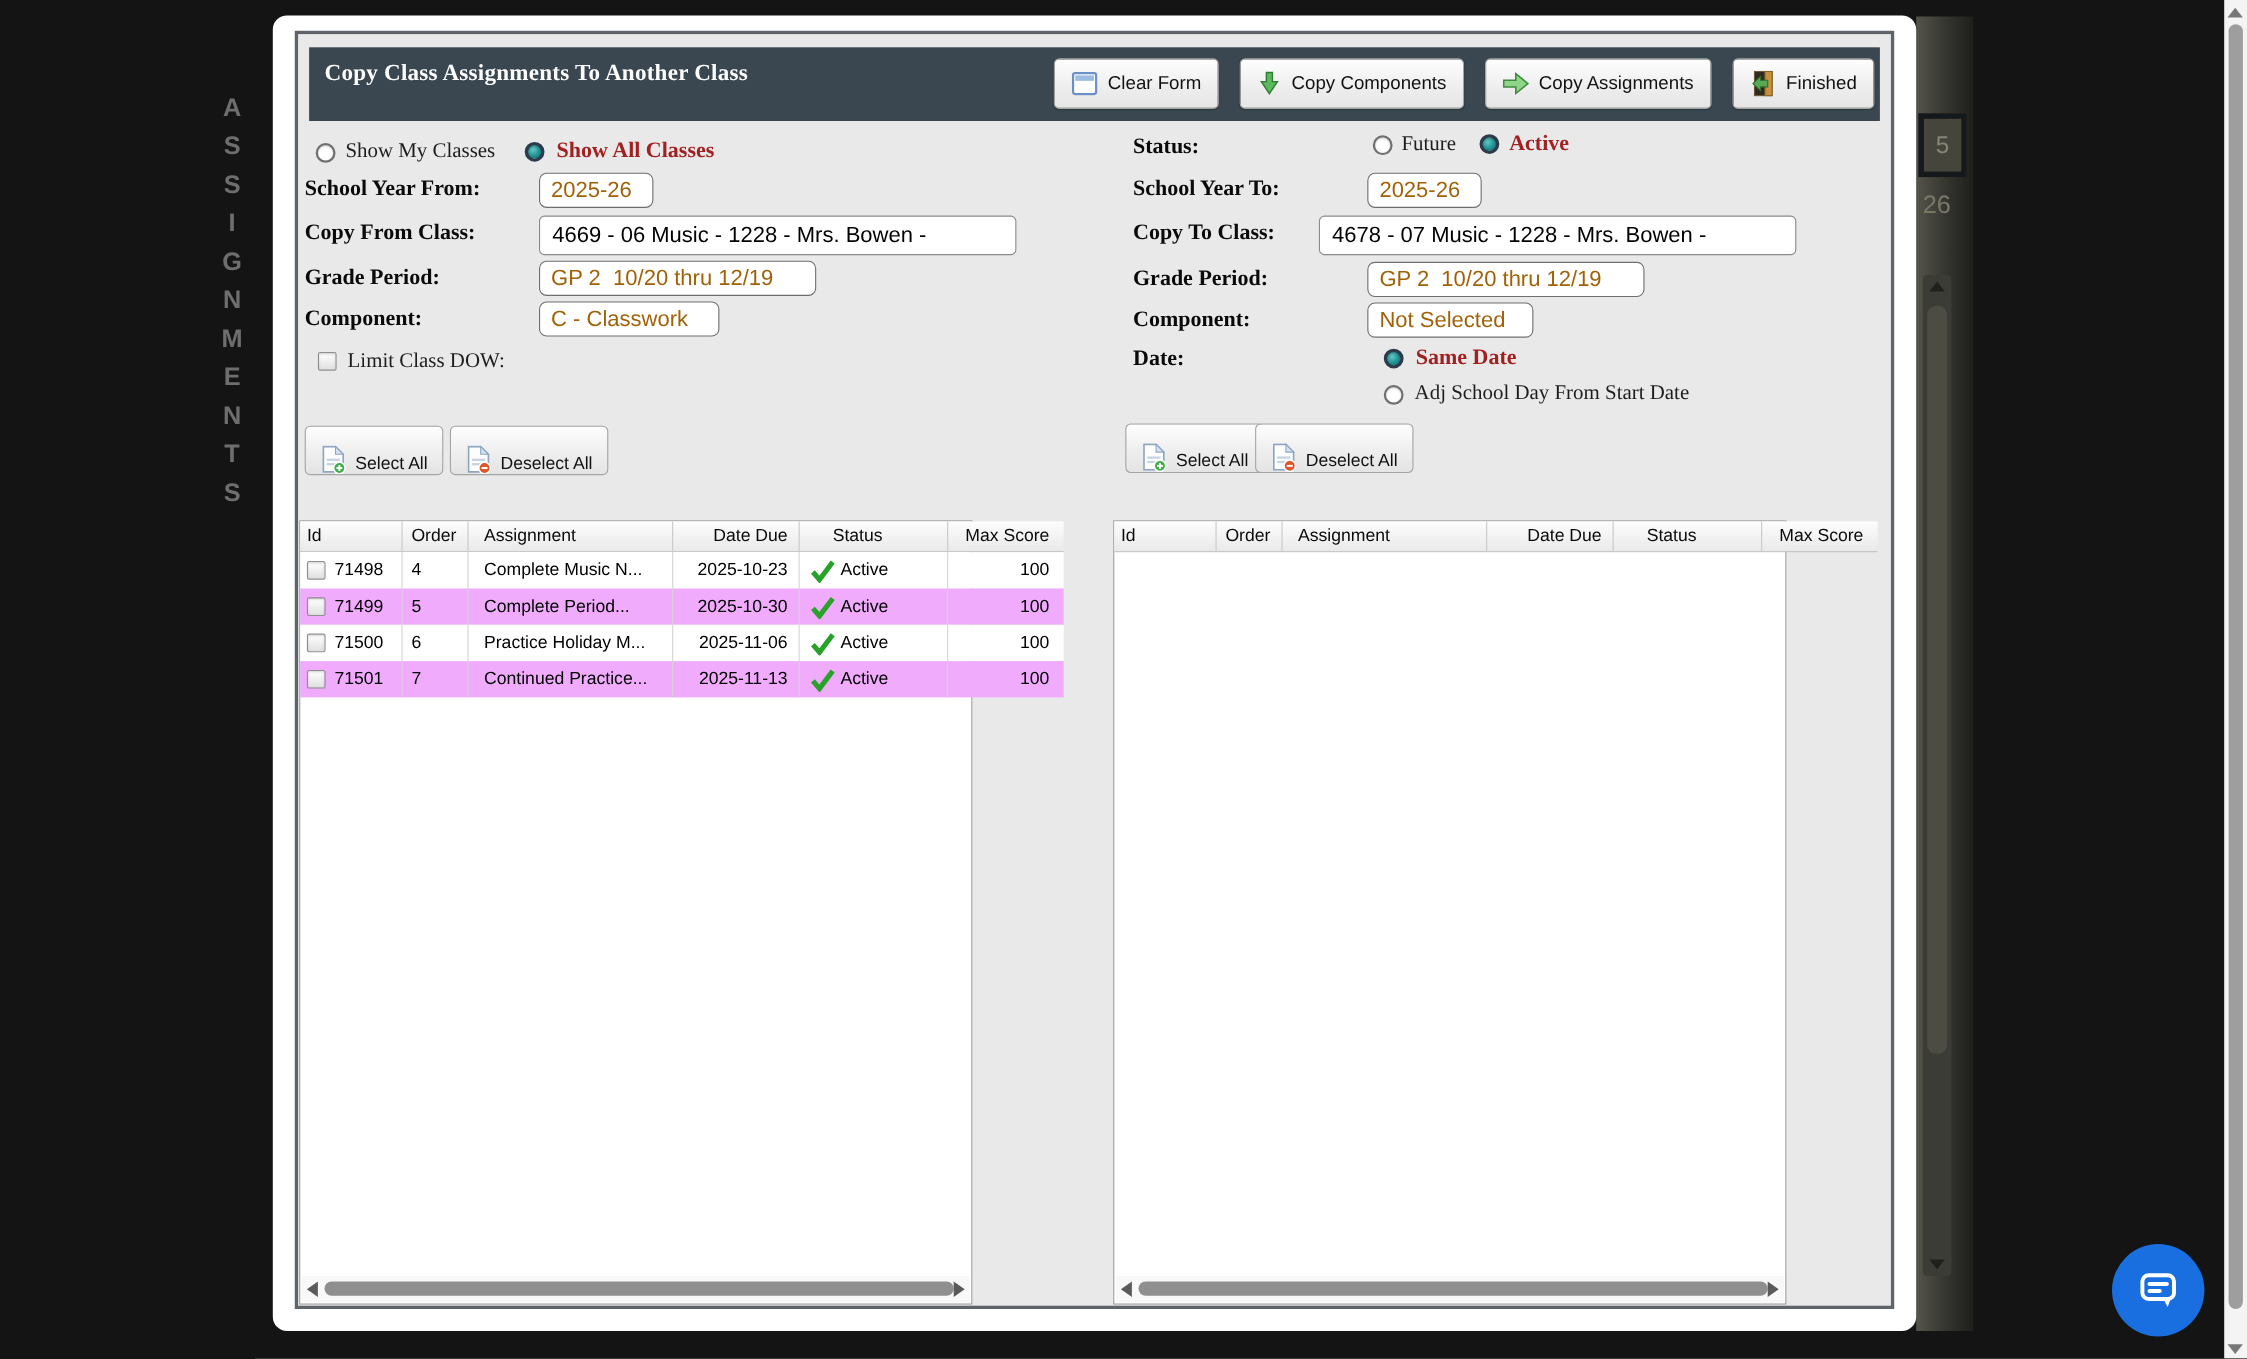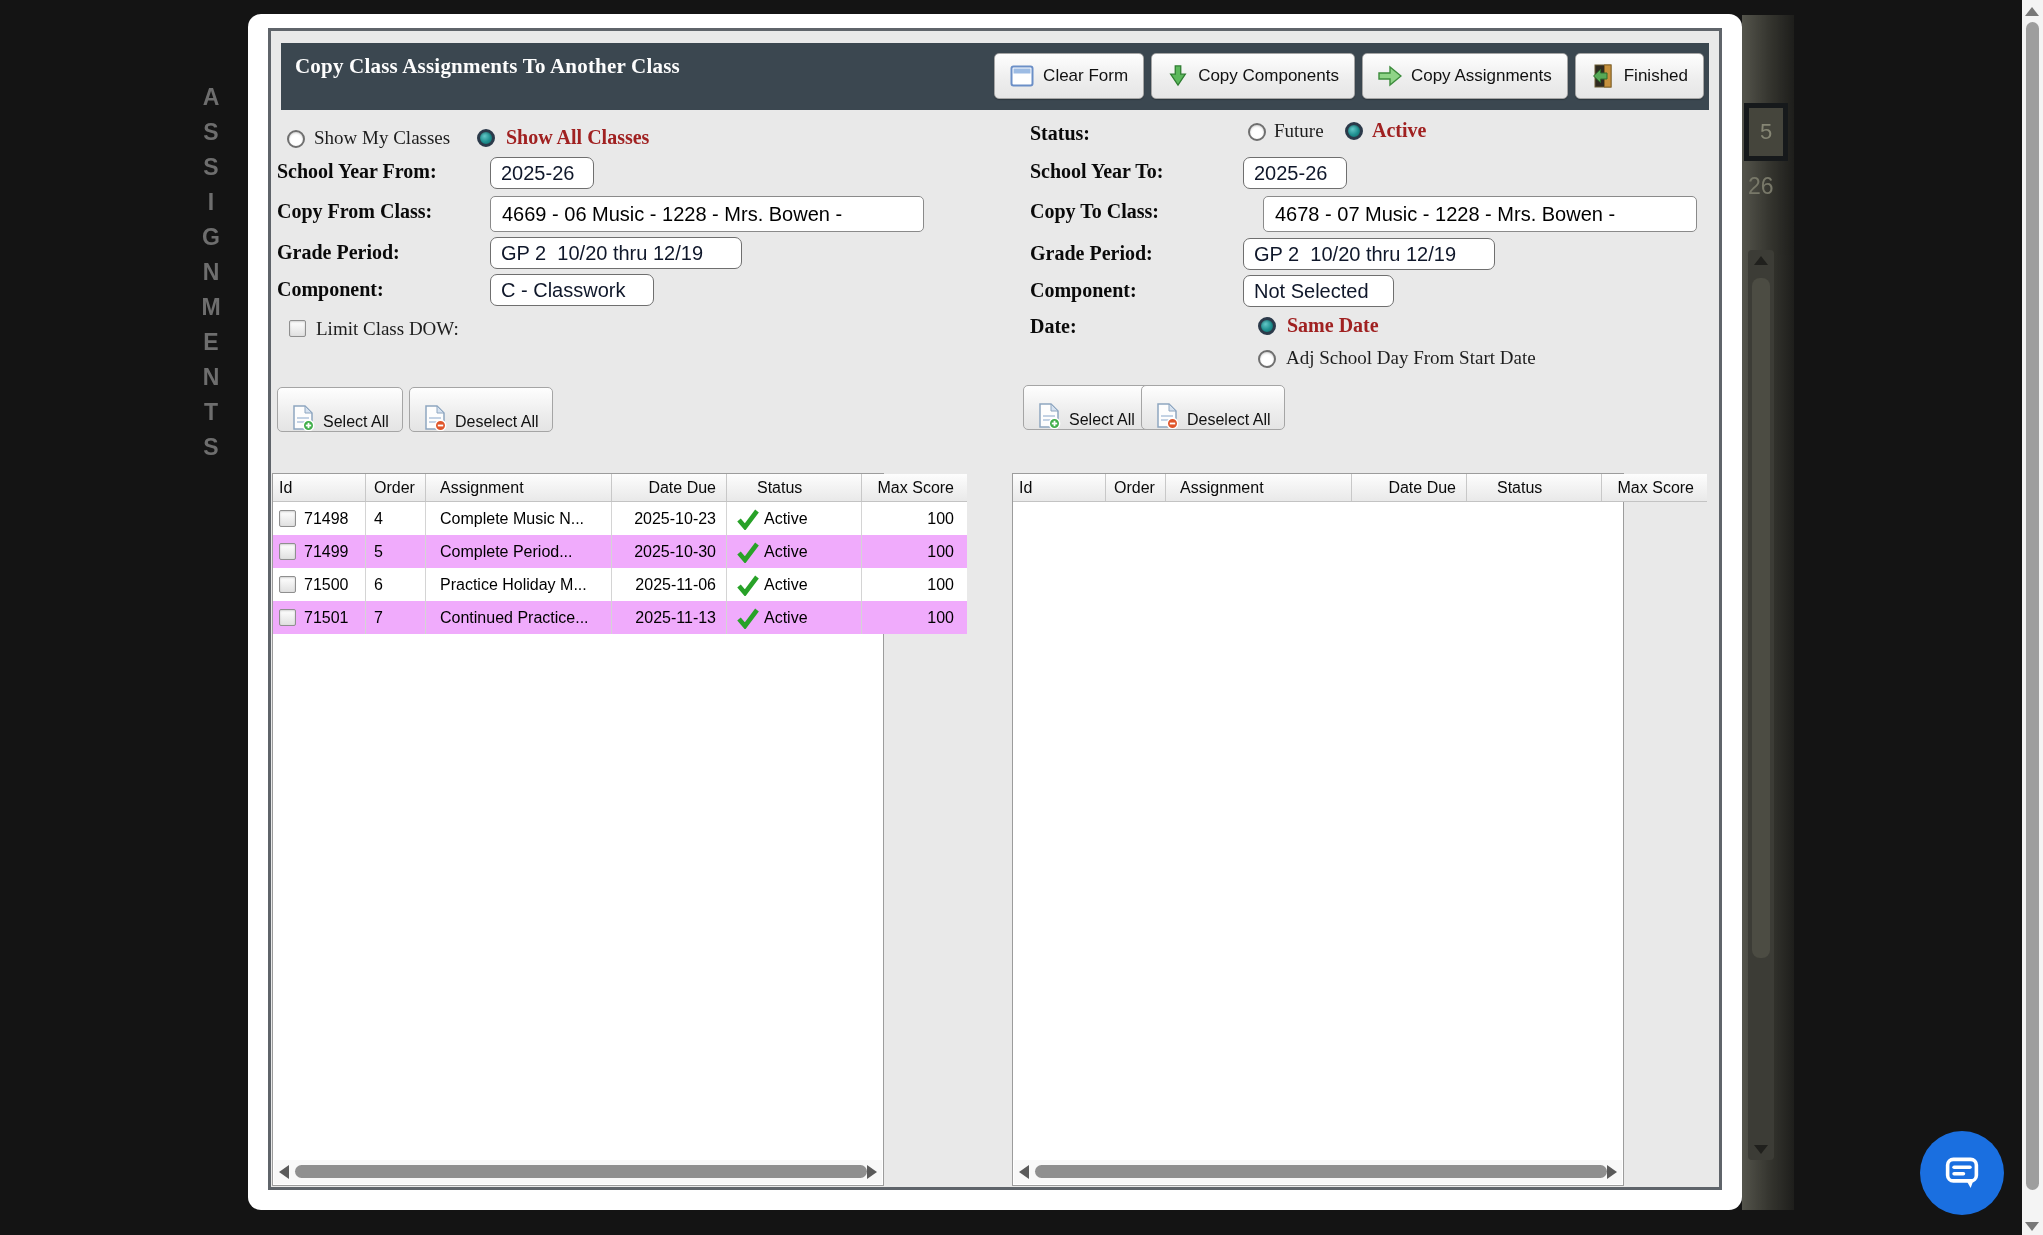--- a/index.html
+++ b/index.html
@@ -40,40 +40,40 @@
 
   
   .modal-frame { position:absolute; left:248px; top:14px; width:1494px; height:1196px;
     background:#ffffff; border-radius:13px; }
   .dialog { position:absolute; left:20px; top:14px; width:1454px; height:1162px;
     background:#e9e9e9; border:3px solid #5f646a; }
 
   .titlebar { position:absolute; left:10px; top:12px; width:1428px; height:67px; background:#3b4750; }
   .title { position:absolute; left:14px; top:11px; color:#fdfdfd;
     font:bold 21px "Liberation Serif", serif; letter-spacing:.2px; }
-  .toolbar { position:absolute; right:5px; top:10px; display:flex; gap:7px; }
+  .toolbar { position:absolute; right:5px; top:10px; display:flex; gap:19px; }
   .btn { display:inline-flex; align-items:center; gap:9px; height:46px; padding:0 15px;
     background:linear-gradient(#fefefe,#ededed 60%,#e6e6e6); border:1px solid #a5a5a5; border-radius:5px;
     font:17px "Liberation Sans", sans-serif; color:#111; cursor:pointer; box-shadow:0 1px 1px rgba(0,0,0,.25); }
   .btn svg { flex:none; }
 
   
   .lbl { position:absolute; font:bold 20px "Liberation Serif", serif; color:#0a0a0a; }
   .optlbl { position:absolute; font:19px "Liberation Serif", serif; color:#1d1d1d; cursor:pointer; }
   .optlbl.red { font:bold 20px "Liberation Serif", serif; color:#a02121; }
   .radio { position:absolute; width:18px; height:18px; border-radius:50%;
     border:2px solid #6f6f6f; background:#fff; cursor:pointer; box-shadow:inset 0 1px 2px rgba(0,0,0,.2); }
   .radio.on { border:3px solid #2c3a4a;
     background:radial-gradient(circle at 38% 34%, #63c7c7 0%, #1f9090 55%, #146e6e 100%); }
   .cb { width:17px; height:17px; border:1px solid #8f8f8f; border-radius:2px;
     background:linear-gradient(#ffffff,#e0e0e0); box-shadow:inset 0 1px 2px rgba(0,0,0,.18); cursor:pointer; }
   .cb.abs { position:absolute; }
   .sel { position:absolute; height:32px; background:#fff; border:1px solid #6f6f6f; border-radius:7px;
     display:flex; align-items:center; justify-content:space-between; padding:0 10px 0 10px;
-    font:20px "Liberation Sans", sans-serif; color:#0f172a; cursor:pointer;gap:36px; }
+    font:20px "Liberation Sans", sans-serif; color:#a16207; cursor:pointer;gap:36px; }
   .sel .sel-text { white-space:pre; }
   .txt { position:absolute; height:36px; background:#fff; border:1px solid #8a8a8a; border-radius:5px;
     font:20px "Liberation Sans", sans-serif; color:#000; padding:0 11px; }
 
   
   .smallbtn { position:absolute; display:inline-flex; align-items:flex-end; gap:8px; height:45px; padding:0 13px;
     background:linear-gradient(#fefefe,#ededed 60%,#e4e4e4); border:1px solid #a5a5a5; border-radius:5px;
     font:16px "Liberation Sans", sans-serif; color:#111; cursor:pointer; }
   .panel { position:absolute; top:442px; width:612px; height:713px; background:#fff; border:1px solid #9c9c9c; }
   .thead { position:absolute; left:0; top:0; width:694px; height:28px;
@@ -196,21 +196,21 @@
 
       <span class="lbl" style="left:759px; top:129px;">School Year To:</span>
       <div class="sel" style="left:972px; top:126px; width:104px;">
         <span class="sel-text">2025-26</span>
         <svg width="13" height="8" viewBox="0 0 13 8">
             <polyline points="1,1 6.5,6.5 12,1" fill="none" stroke="#1a1a1a" stroke-width="2.2"></polyline>
           </svg>
       </div>
 
       <span class="lbl" style="left:759px; top:169px;">Copy To Class:</span>
-      <input class="txt" style="left: 992px; top: 165px; width: 434px;" value="4678 - 07 Music - 1228 - Mrs. Bowen -">
+      <input class="txt" style="left: 928px; top: 165px; width: 434px;" value="4678 - 07 Music - 1228 - Mrs. Bowen -">
 
       <span class="lbl" style="left:759px; top:211px;">Grade Period:</span>
       <div class="sel" style="left:972px; top:207px; width:252px;">
         <span class="sel-text">GP 2  10/20 thru 12/19</span>
         <svg width="13" height="8" viewBox="0 0 13 8">
             <polyline points="1,1 6.5,6.5 12,1" fill="none" stroke="#1a1a1a" stroke-width="2.2"></polyline>
           </svg>
       </div>
 
       <span class="lbl" style="left:759px; top:248px;">Component:</span>

